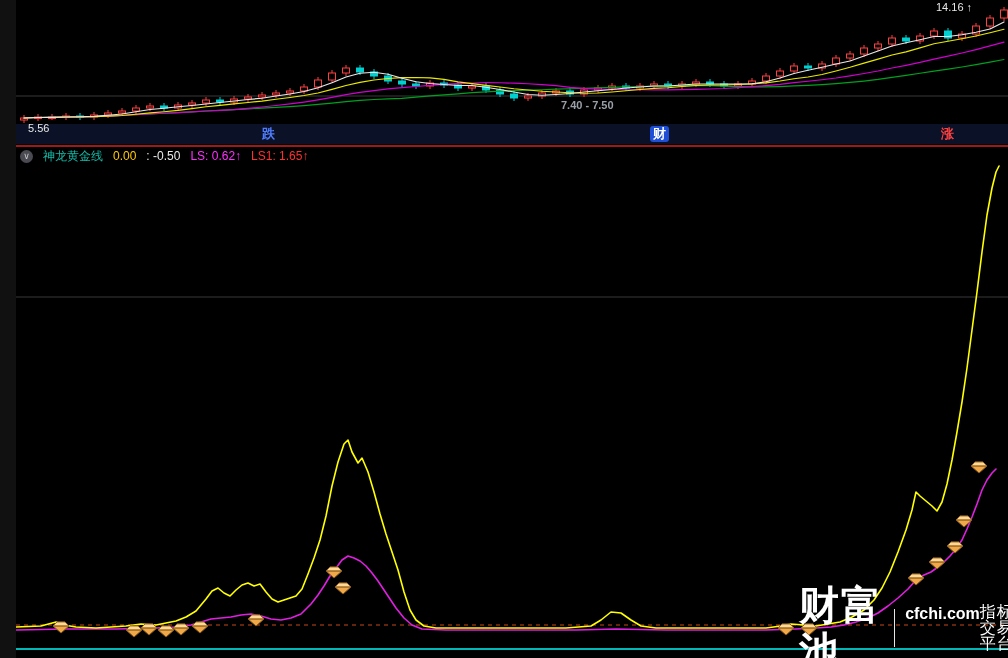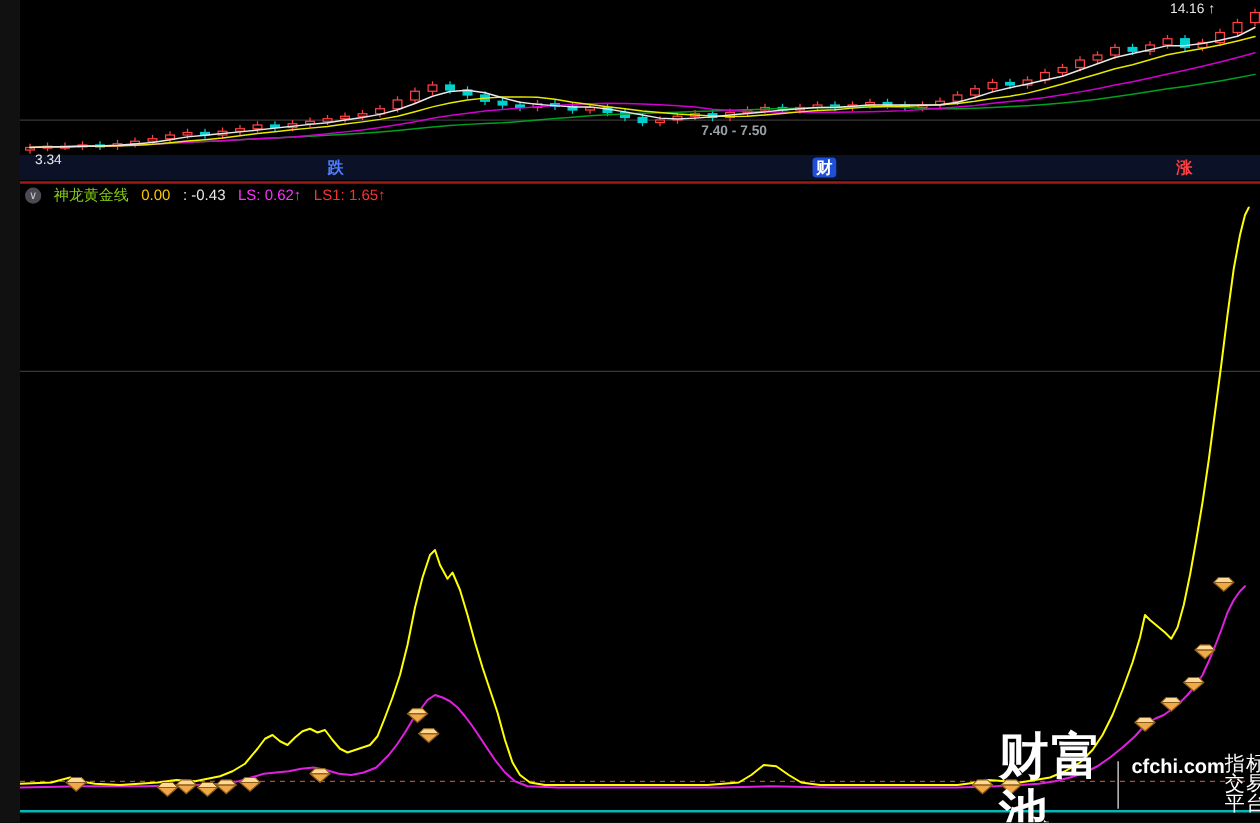--- a/index.html
+++ b/index.html
@@ -179,36 +179,36 @@
       <line x1="988" y1="7" x2="988" y2="21" stroke="#ff4040" stroke-width="1"></line>
       <rect x="984.5" y="10" width="7" height="8" fill="#000000" stroke="#ff4040" stroke-width="1"></rect>
       <polyline points="8,118 22,117.5 36,117.33333333333333 50,117 64,117 78,116.66666666666667 92,116.14285714285714 106,115.5 120,114.66666666666667 134,113.8 148,113.27272727272727 162,112.58333333333333 176,111.84615384615384 190,111 204,110.4 218,109.6875 232,108.94117647058823 246,108.16666666666667 260,107.36842105263158 274,106.55 288,105.61904761904762 302,104.45454545454545 316,103.08695652173913 330,101.625 344,100.44 358,99.5 372,98.81481481481481 386,98.28571428571429 400,97.14285714285714 414,95.92857142857143 428,94.78571428571429 442,93.78571428571429 456,92.67857142857143 470,91.78571428571429 484,91.10714285714286 498,90.64285714285714 512,90.21428571428571 526,89.75 540,89.14285714285714 554,88.75 568,88.28571428571429 582,87.85714285714286 596,87.28571428571429 610,86.89285714285714 624,86.5 638,86.10714285714286 652,85.85714285714286 666,85.60714285714286 680,85.42857142857143 694,85.57142857142857 708,86.03571428571429 722,86.60714285714286 736,86.92857142857143 750,86.92857142857143 764,86.57142857142857 778,85.92857142857143 792,85.28571428571429 806,84.60714285714286 820,83.64285714285714 834,82.42857142857143 848,81.07142857142857 862,79.42857142857143 876,77.42857142857143 890,75.39285714285714 904,73.25 918,71.03571428571429 932,69.14285714285714 946,67 960,64.71428571428571 974,62.214285714285715 988,59.5" fill="none" stroke="#00a020" stroke-width="1.2" stroke-linejoin="round" stroke-linecap="round"></polyline>
       <polyline points="8,118 22,117.5 36,117.33333333333333 50,117 64,117 78,116.66666666666667 92,116.14285714285714 106,115.5 120,114.66666666666667 134,113.8 148,113.27272727272727 162,112.58333333333333 176,111.84615384615384 190,111 204,110.4 218,109.6875 232,108.375 246,107 260,105.5 274,103.9375 288,102.0625 302,99.875 316,97.375 330,94.6875 344,92.4375 358,90.5625 372,88.875 386,87.5625 400,86.5 414,85.4375 428,84.375 442,83.6875 456,83 470,82.6875 484,82.75 498,83.1875 512,83.75 526,84.5625 540,85.6875 554,87.3125 568,88.4375 582,89.1875 596,89.5 610,89.75 624,89.75 638,89.8125 652,89.875 666,89.625 680,89.375 694,89 708,88.5 722,87.625 736,86.6875 750,85.625 764,84.375 778,82.625 792,81.25 806,79.75 820,78 834,75.875 848,73.5 862,71 876,68 890,65.3125 904,62.4375 918,59.125 932,56.125 946,53 960,49.5625 974,45.9375 988,42.125" fill="none" stroke="#d000d0" stroke-width="1.2" stroke-linejoin="round" stroke-linecap="round"></polyline>
       <polyline points="8,118 22,117.5 36,117.33333333333333 50,117 64,117 78,116.66666666666667 92,116.14285714285714 106,115.5 120,114.25 134,112.875 148,111.75 162,110.375 176,108.625 190,106.75 204,105.375 218,103.875 232,102.5 246,101.125 260,99.25 274,97.5 288,95.5 302,93 316,89.375 330,85.5 344,82.375 358,80 372,78.5 386,77.625 400,77.5 414,77.875 428,79.375 442,81.875 456,83.625 470,85.375 484,87 498,88.75 512,90 526,91.25 540,92 554,92.75 568,93.25 582,93 596,92 610,90.75 624,89.5 638,88.375 652,87.75 666,86.5 680,85.5 694,85 708,85 722,84.5 736,83.875 750,82.875 764,81 778,78.75 792,77 806,74.5 820,71 834,67.25 848,63.125 862,59.125 876,55 890,51.875 904,47.875 918,43.75 932,41.25 946,38.75 960,36 974,32.75 988,29.25" fill="none" stroke="#e8e800" stroke-width="1.2" stroke-linejoin="round" stroke-linecap="round"></polyline>
       <polyline points="8,118 22,117.5 36,117.33333333333333 50,117 64,116.75 78,116.25 92,115.25 106,114 120,111.75 134,109.5 148,108.25 162,106.75 176,105.5 190,104 204,102.5 218,101 232,99.5 246,98.25 260,96 274,94 288,91.5 302,87.75 316,82.75 330,77 344,73.25 358,72.25 372,74.25 386,78.25 400,81.75 414,83.5 428,84.5 442,85.5 456,85.5 470,87.25 484,89.5 498,92 512,94.5 526,95.25 540,94.5 554,93.5 568,92 582,90.75 596,89.5 610,88 624,87 638,86 652,86 666,85 680,84 694,84 708,84 722,84 736,83.75 750,81.75 764,78 778,73.5 792,70.25 806,67.25 820,64 834,61 848,56 862,51 876,46 890,42.75 904,39.75 918,36.5 932,36.5 946,34.75 960,32.25 974,29 988,22" fill="none" stroke="#e8e8e8" stroke-width="1.2" stroke-linejoin="round" stroke-linecap="round"></polyline>
     </svg>
 
   <div class="price-label" style="top:1px;left:920px;">14.16 ↑</div>
   <div class="range-label" style="top:99px;left:545px;">7.40 - 7.50</div>
-  <div class="price-label" style="top:122px;left:12px;">3.34</div>
+  <div class="price-label" style="top:122px;left:12px;">5.56</div>
 
   <div class="ticker-strip">
     <span class="ticker-item ticker-fall">跌</span>
     <span class="ticker-item ticker-mid">财</span>
     <span class="ticker-item ticker-rise">涨</span>
   </div>
 
   <div class="red-sep"></div>
 
   <div class="indicator-header">
     <span class="collapse-icon">∨</span>
     <span class="indicator-values">
-        <span style="color: #84cc16; text-align: center;">神龙黄金线</span>
+        <span style="color: #14b8a6; text-align: center;">神龙黄金线</span>
         <span style="color: rgb(255, 200, 0);">0.00</span>
-        <span style="color: rgb(232, 232, 232);">: -0.43</span>
+        <span style="color: rgb(232, 232, 232);">: -0.50</span>
         <span style="color: rgb(255, 48, 255);">LS: 0.62↑</span>
         <span style="color: rgb(255, 48, 48);">LS1: 1.65↑</span>
       </span>
   </div>
 
   <svg id="main-chart" width="1008" height="493" viewBox="0 165 1008 493">
       <line x1="0" y1="297" x2="1008" y2="297" stroke="#383838" stroke-width="1"></line>
       <line x1="0" y1="625" x2="1008" y2="625" stroke="#c84818" stroke-width="1" stroke-dasharray="4 4"></line>
       <polyline points="0,630 50,629 100,629 140,628 160,627 175,625 185,622 195,619 205,618 215,617 225,615 235,614 245,616 255,619 265,620 275,618 285,614 295,604 302,595 308,586 314,576 320,568 326,560 332,556 338,558 344,561 350,566 356,573 362,581 368,590 374,599 380,608 388,618 396,625 406,629 430,630 500,630 560,630 600,629 650,630 700,630 750,630 780,629 800,628 815,627 828,625 840,622 852,618 862,613 872,606 882,598 892,589 900,580 908,575 915,572 922,567 928,562 934,556 940,549 946,540 951,529 956,517 961,504 966,490 971,480 976,473 980,469" fill="none" stroke="#e020e0" stroke-width="1.6" stroke-linejoin="round" stroke-linecap="round"></polyline>
       <polyline points="0,627 25,626 40,622 48,625 60,627 80,628 95,627 110,626 125,624 140,625 150,623 160,621 170,617 180,611 190,599 196,591 202,588 208,593 214,596 220,590 226,585 232,583 238,586 244,584 250,592 256,599 262,602 268,600 274,598 280,596 286,589 292,574 298,558 304,540 310,516 316,486 322,462 328,444 332,440 336,452 342,463 346,458 352,472 358,492 364,514 370,534 376,552 382,570 388,592 394,610 400,620 408,626 420,628 450,628 500,628 550,628 575,626 585,620 595,612 605,613 615,620 625,626 640,628 700,628 750,628 765,626 775,624 788,625 800,626 812,624 824,622 836,617 848,610 858,600 866,588 874,572 882,552 890,530 896,510 900,492 904,496 910,501 916,506 921,511 926,502 931,484 936,460 941,432 946,402 951,368 956,330 961,292 966,252 971,215 976,188 980,172 983,166" fill="none" stroke="#ffff00" stroke-width="1.6" stroke-linejoin="round" stroke-linecap="round"></polyline>

